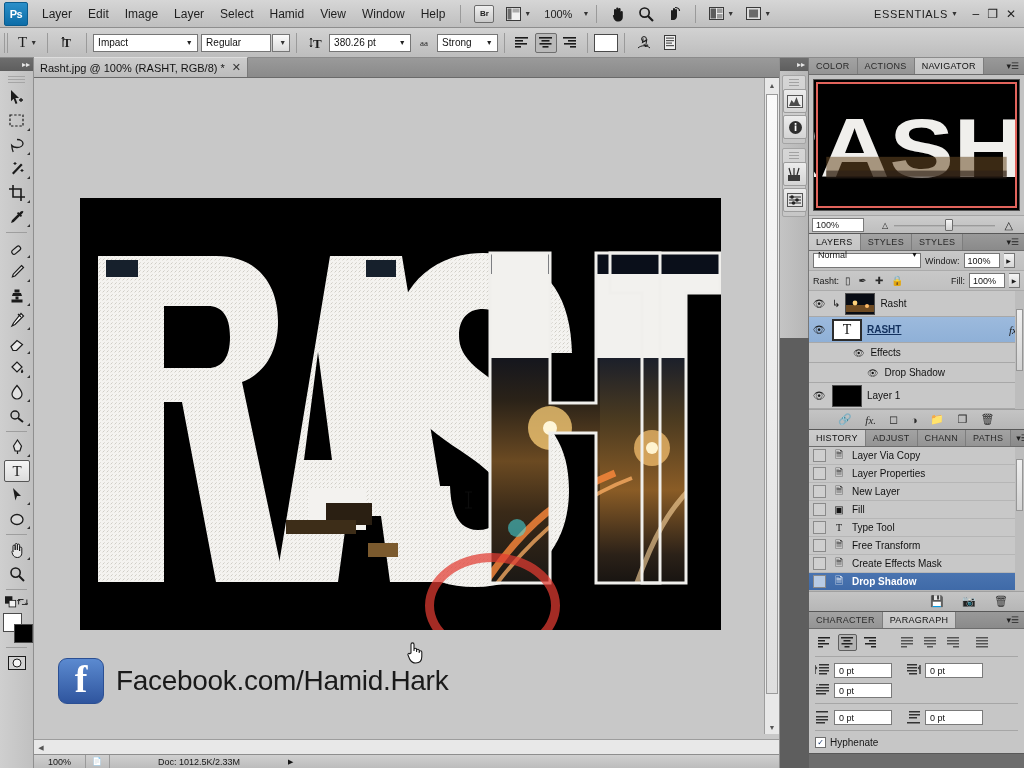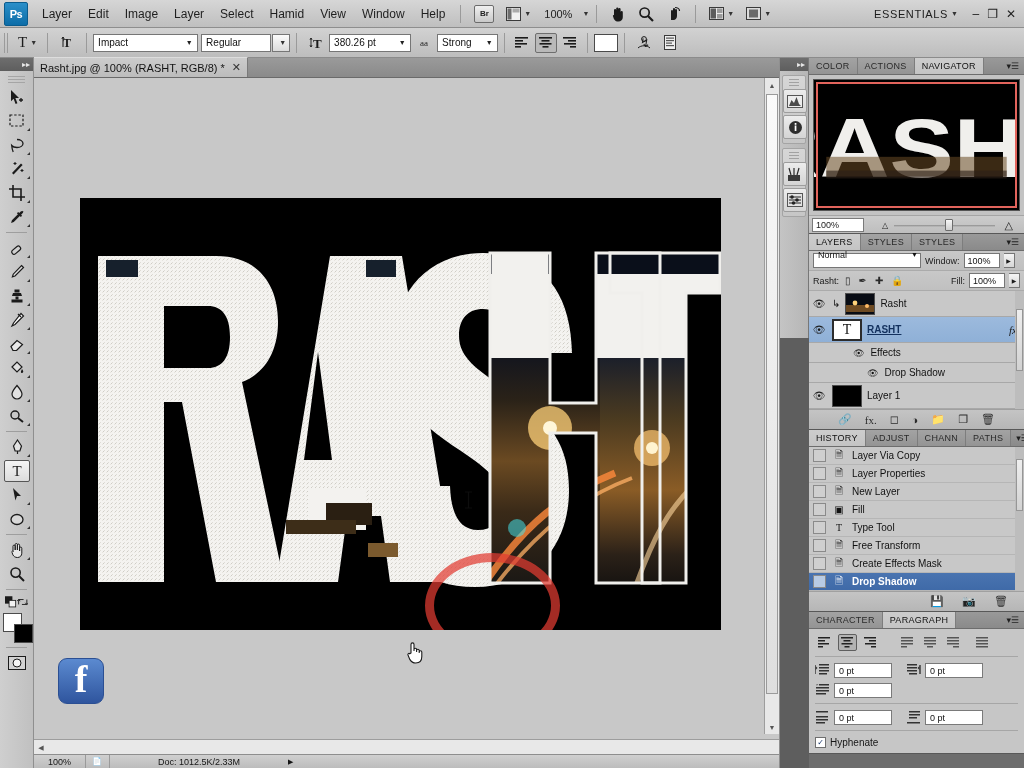--- a/index.html
+++ b/index.html
@@ -735,20 +735,21 @@
         </svg>
     </div>
     <div class="handcur">
       <svg width="20" height="24" viewBox="0 0 20 24">
           <path d="M6 12V3.4a1.5 1.5 0 013 0V10V8.6a1.3 1.3 0 012.6 0V11V9.6a1.3 1.3 0 012.6 0V12v-1a1.3 1.3 0 012.6 0v4.6c0 4-2.4 6.4-6 6.4-3.2 0-4.8-1.6-6-3.6L3 14c-.6-1 .9-2.4 1.8-1.2z" fill="#fff" stroke="#1b1b1b" stroke-width="1.1"></path>
         </svg>
     </div>
 
     <div class="fb">
       <div class="fb-icon">f</div>
+      <div class="fb-txt">Facebook.com/Hamid.Hark</div>
     </div>
   </div>
 
   <div class="vscroll" style="right:245px;">
     <div class="scr-arrow" style="height:14px;">▲</div>
     <div class="scr-thumb" style="position:absolute;left:1px;right:1px;top:16px;height:600px;"></div>
     <div class="scr-arrow" style="position:absolute;bottom:0;left:0;right:0;height:14px;">▼</div>
   </div>
   <div class="hscroll">
     <div class="scr-arrow" style="width:14px;height:15px;">◀</div>
@@ -901,21 +902,21 @@
           <span class="lname">Layer 1</span>
         </div>
 
         <div class="pscroll">
           <div class="th" style="top:18px;height:62px;"></div>
         </div>
       </div>
 
       <div class="panel-foot">
         <span>🔗</span>
-        <span style="font-family:'Liberation Serif',serif;">fx.</span>
+        <span style="font-family:'Liberation Serif',serif;font-style:italic;">fx.</span>
         <span>◻</span>
         <span>◑</span>
         <span>📁</span>
         <span>❐</span>
         <span>🗑</span>
       </div>
     </div>
 
     <div class="panel">
       <div class="ptabs">

